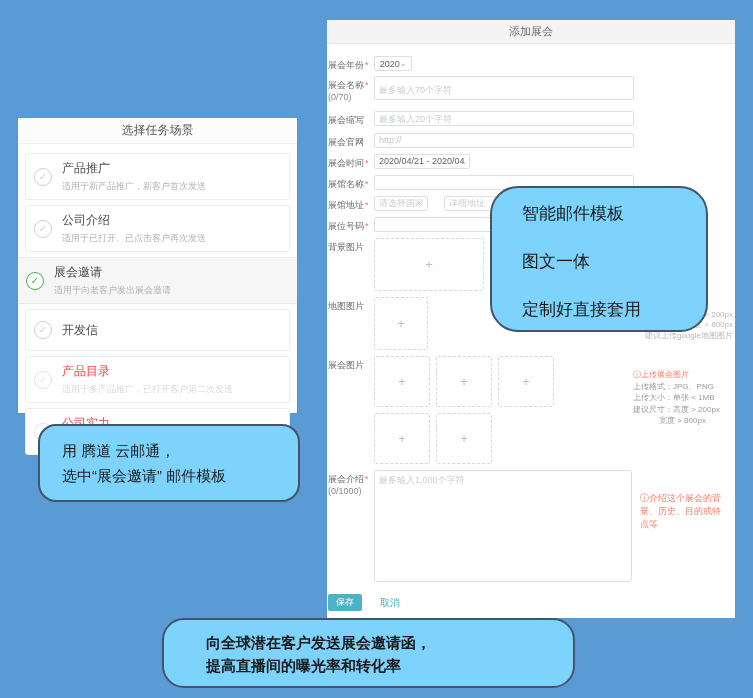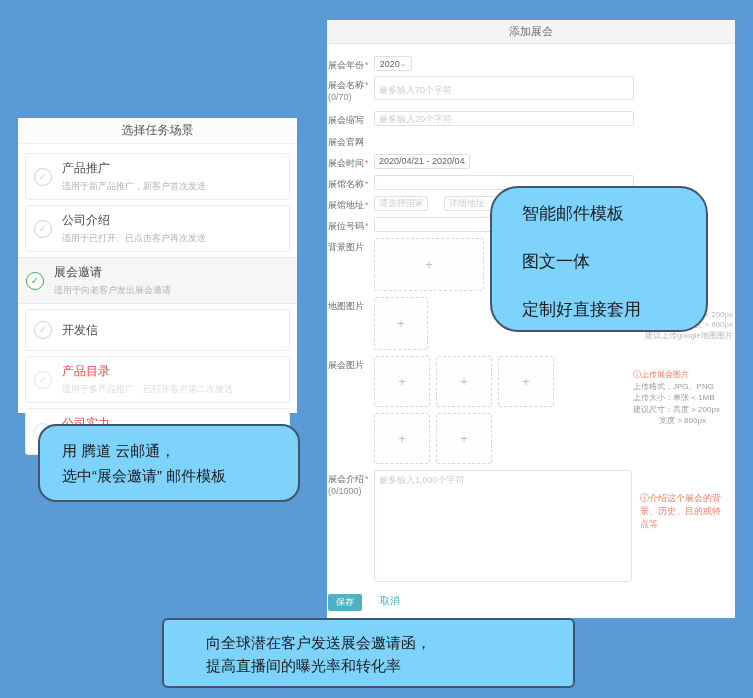--- a/index.html
+++ b/index.html
@@ -64,35 +64,35 @@
   .textarea-box textarea { border:none; outline:none; resize:none; width:100%; height:100%;
     font-size:9px; color:#606266; font-family:inherit; }
   .textarea-box textarea::placeholder { color:#c9cdd3; }
   .tip-map { position:absolute; top:266px; right:2px; text-align:right;
     font-size:8px; color:#b9b9b9; line-height:1.3; }
   .tip-expo { position:absolute; left:306px; top:325px; font-size:8px; color:#9c9c9c; line-height:1.45; }
   .tip-title { color:#f0806a; }
   .tip-indent { padding-left:26px; }
   .tip-intro { position:absolute; left:313px; top:448px; width:88px; font-size:9px;
     color:#f0806a; line-height:1.45; }
-  .btn-row { display:flex; align-items:flex-start; margin-top:12px; margin-bottom:0; }
+  .btn-row { display:flex; align-items:center; margin-top:12px; margin-bottom:0; }
   .save-btn { width:34px; height:17px; background:#4db3c4; color:#fff; font-size:9px;
     border:none; border-radius:2px; cursor:pointer; font-family:inherit; }
   .cancel-btn { margin-left:18px; background:none; border:none; color:#4db3c4; font-size:10px;
     cursor:pointer; font-family:inherit; }
 
   
   .callout { position:absolute; background:#7dd3fc; border:2px solid #44546a; color:#1a1a1a; }
   .co-template { left:490px; top:186px; width:218px; height:146px; border-radius:28px;
     padding:14px 0 0 30px; font-size:17px; }
   .co-template div { margin-bottom:25px; }
   .co-instruction { left:38px; top:424px; width:262px; height:78px; border-radius:18px;
     padding:13px 0 0 22px; font-size:15px; line-height:1.65; }
-  .co-benefit { left:162px; top:618px; width:413px; height:70px; border-radius:6px;
-    padding:11px 0 0 42px; font-size:15px; line-height:1.55; }
+  .co-benefit { left:162px; top:618px; width:413px; height:70px; border-radius:22px;
+    padding:11px 0 0 42px; font-size:15px; line-height:1.55;font-weight:bold; }
 </style>
 </head>
 <body>
 
 <div class="stage">
 
   <div class="scenario-panel">
     <div class="scenario-header">选择任务场景</div>
     <div class="scenario-list">
 
@@ -167,20 +167,24 @@
 
       <div class="frow">
         <span class="flabel"><span>展会缩写</span></span>
         <span class="inp w-wide">
           <input type="text" placeholder="最多输入20个字符" style="">
         </span>
       </div>
 
       <div class="frow">
         <span class="flabel"><span>展会官网</span></span>
+        <span class="inp w-wide">
+          <span class="prefix">http://</span>
+          <input type="text" style="">
+        </span>
       </div>
 
       <div class="frow">
         <span class="flabel"><span>展会时间</span><span class="star">*</span></span>
         <span class="inp w-date">
           <input type="text" value="2020/04/21 - 2020/04/24" style="">
         </span>
       </div>
 
       <div class="frow">

